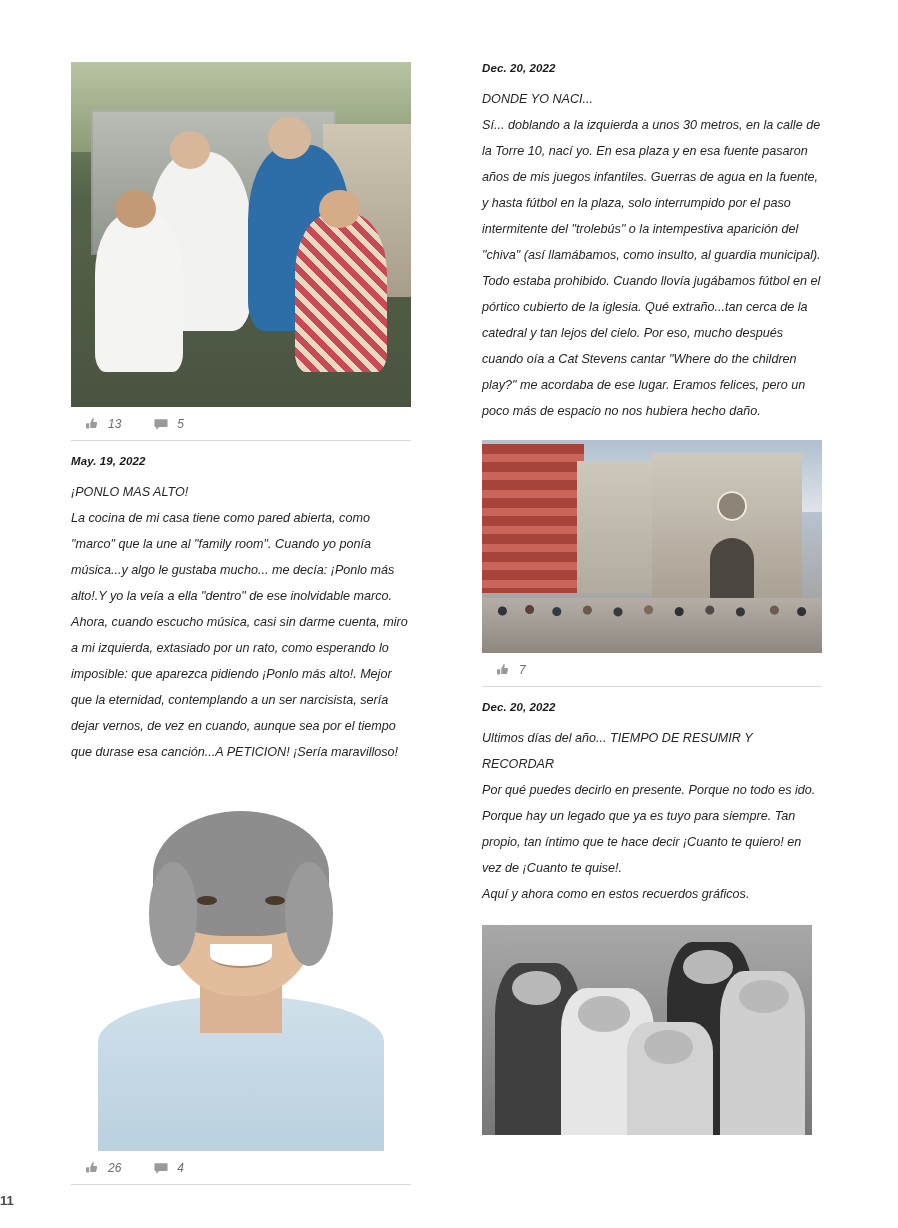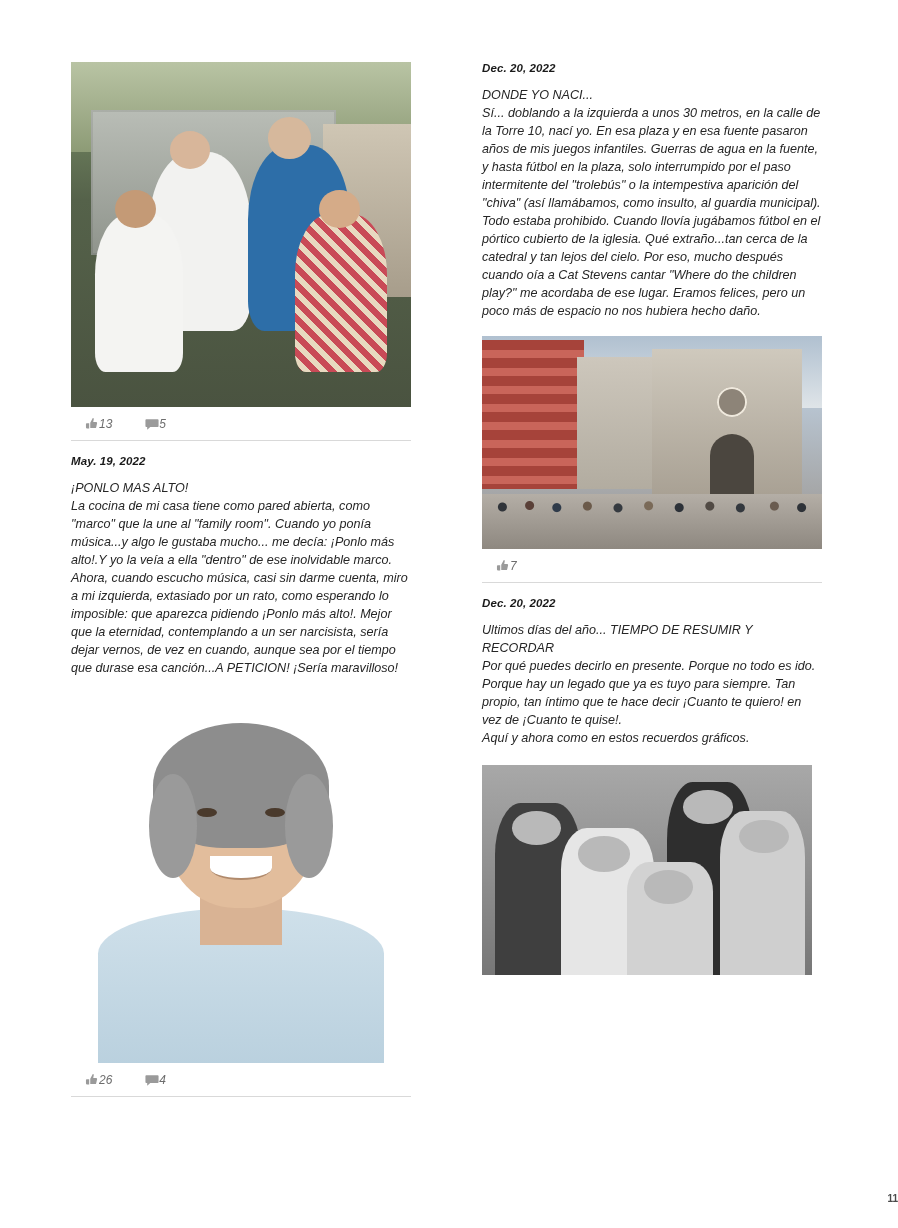--- a/index.html
+++ b/index.html
@@ -35,21 +35,21 @@
   .post-date {
     font-size: 11.5px;
     font-weight: bold;
     color: #1a1a1a;
     margin: 0 0 12px 0;
     letter-spacing: 0.1px;
   }
 
   .post-body {
     font-size: 12.6px;
-    line-height: 18px;
+    line-height: 26px;
     color: #262626;
     margin: 0;
     white-space: pre-wrap;
   }
 
   .photo {
     width: 340px;
     border: 0;
     display: block;
     background: #ddd;
@@ -61,41 +61,41 @@
     display: flex;
     align-items: center;
     gap: 7px;
     padding: 10px 0 9px 14px;
     border-bottom: 1px solid #d9d9d9;
     margin-bottom: 14px;
   }
   .reaction {
     display: flex;
     align-items: center;
-    gap: 0;
+    gap: 9px;
   }
   .reaction + .reaction { margin-left: 26px; }
   .reaction-count {
     font-size: 12px;
     color: #6d6d6d;
   }
   .icon-thumb, .icon-comment {
     width: 14px;
     height: 14px;
     display: inline-block;
     color: #9a9a9a;
   }
   .icon-thumb svg, .icon-comment svg { display:block; }
 
   .page-number {
     position: absolute;
     left: 0; right: 0;
     top: 1193px;
-    text-align: right;
-    font-size: 10px;
+    text-align: left;
+    font-size: 13px;
     font-weight: bold;
     color: #4a4a4a;
   }
 
   
   .ph-family {
     height: 345px;
     background:
       linear-gradient(180deg, #7d8f6b 0%, #6d7f5d 18%, #55624a 40%, #4a5340 100%);
   }

